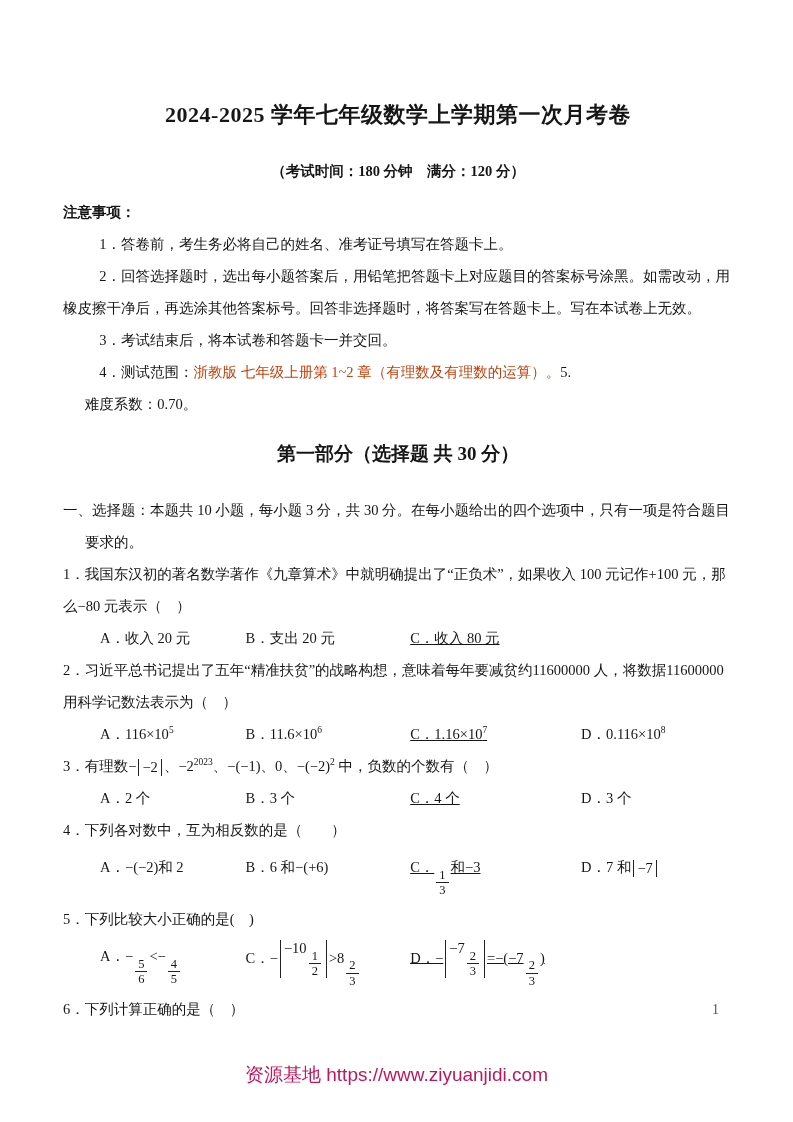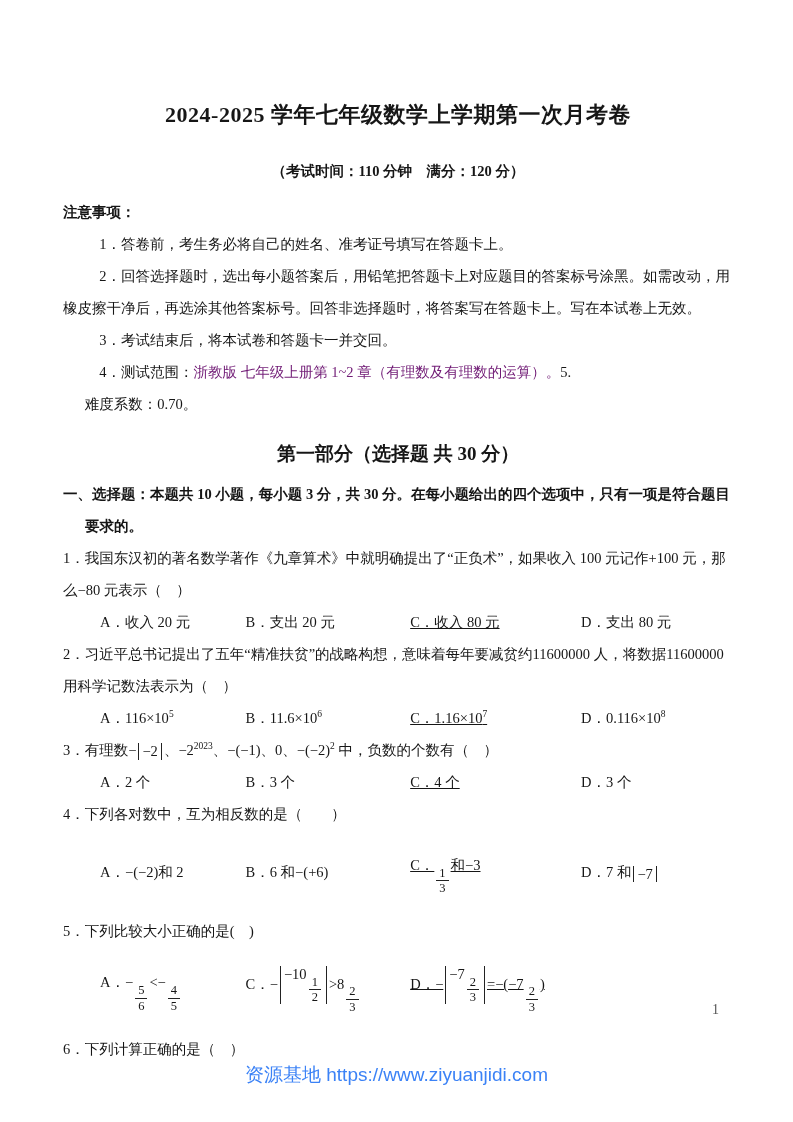--- a/index.html
+++ b/index.html
@@ -11,72 +11,71 @@
   }
   .page { position:relative; width:793px; height:1122px; overflow:hidden; background:#fff; }
   .content { padding:100px 60px 0 63px; font-size:14.5px; line-height:32px; }
 
   .title { font-size:22px; font-weight:bold; text-align:center; line-height:30px; letter-spacing:.5px; }
   .subtitle { font-size:14.5px; font-weight:bold; text-align:center; margin-top:30px; line-height:22px; }
 
   .notice-heading { font-weight:bold; margin-top:14px; }
   .note { text-indent:2.5em; }
   .note.small-indent { text-indent:1.5em; }
-  .red { color:#701a75; }
+  .red { color:#c2410c; }
 
   .section-heading { font-size:19px; font-weight:bold; text-align:center; margin-top:18px; line-height:32px; }
-  .intro { font-weight:bold; margin-top:8px; padding-left:22px; text-indent:-22px; }
+  .intro { font-weight:normal; margin-top:24px; padding-left:22px; text-indent:-22px; }
 
   .question .stem { }
   .opts { display:flex; padding-left:37px; }
   .opts > span:nth-child(1){ flex:0 0 23%; }
   .opts > span:nth-child(2){ flex:0 0 26%; }
   .opts > span:nth-child(3){ flex:0 0 27%;text-decoration:underline; }
   .opts > span:nth-child(4){ flex:1 1 auto; }
-  .opts.tall { margin:19px 0;align-items:center; }
+  .opts.tall { margin:5px 0; }
 
   sup { font-size:9.5px; vertical-align:super; line-height:0; }
   .frac { display:inline-flex; flex-direction:column; align-items:center;
           font-size:12.5px; line-height:1.15; vertical-align:-0.55em; margin:0 2px; }
   .frac > span:first-child { padding:0 3px; }
   .frac > span:last-child  { border-top:1px solid #222; padding:0 3px; }
   .abs { display:inline-block; border-left:1.4px solid #222; border-right:1.4px solid #222;
          padding:0 3px; margin:0 2px; line-height:1.15; vertical-align:middle; }
 
   .page-number { position:absolute; top:1000px; left:712px; font-size:14px; color:#555; line-height:20px; }
   .footer { position:absolute; top:1062px; left:0; width:100%; text-align:center;
             font-family:"Liberation Sans","DejaVu Sans",sans-serif;
-            font-size:19px; color:#3b82f6; line-height:26px; }
+            font-size:19px; color:#be185d; line-height:26px; }
 </style>
 </head>
 <body>
 
 <div class="page">
   <div class="content">
 
     <h1 class="title">2024-2025 学年七年级数学上学期第一次月考卷</h1>
-    <div class="subtitle">（考试时间：110 分钟　满分：120 分）</div>
+    <div class="subtitle">（考试时间：180 分钟　满分：120 分）</div>
 
     <div class="notice-heading">注意事项：</div>
     <p class="note">1．答卷前，考生务必将自己的姓名、准考证号填写在答题卡上。</p>
     <p class="note">2．回答选择题时，选出每小题答案后，用铅笔把答题卡上对应题目的答案标号涂黑。如需改动，用橡皮擦干净后，再选涂其他答案标号。回答非选择题时，将答案写在答题卡上。写在本试卷上无效。</p>
     <p class="note">3．考试结束后，将本试卷和答题卡一并交回。</p>
     <p class="note"><span>4．测试范围：</span><span class="red">浙教版 七年级上册第 1~2 章（有理数及有理数的运算）。</span><span>5.</span></p>
     <p class="note small-indent">难度系数：0.70。</p>
 
     <h2 class="section-heading">第一部分（选择题 共 30 分）</h2>
     <p class="intro">一、选择题：本题共 10 小题，每小题 3 分，共 30 分。在每小题给出的四个选项中，只有一项是符合题目要求的。</p>
 
     <div class="question">
       <div class="stem">1．我国东汉初的著名数学著作《九章算术》中就明确提出了“正负术”，如果收入 100 元记作+100 元，那么−80 元表示（　）</div>
       <div class="opts">
         <span>A．收入 20 元</span>
         <span>B．支出 20 元</span>
         <span>C．收入 80 元</span>
-        <span>D．支出 80 元</span>
       </div>
     </div>
 
     <div class="question">
       <div class="stem">2．习近平总书记提出了五年“精准扶贫”的战略构想，意味着每年要减贫约11600000 人，将数据11600000用科学记数法表示为（　）</div>
       <div class="opts">
         <span>A．116×10<sup>5</sup></span>
         <span>B．11.6×10<sup>6</sup></span>
         <span>C．1.16×10<sup>7</sup></span>
         <span>D．0.116×10<sup>8</sup></span>

